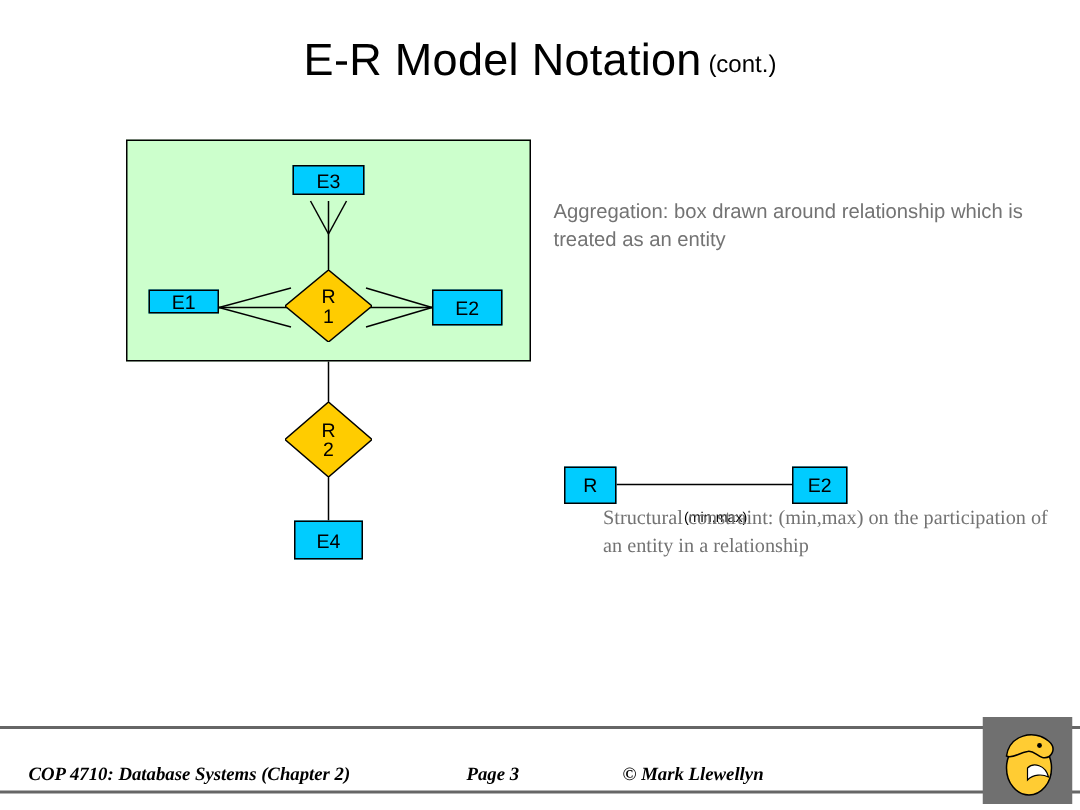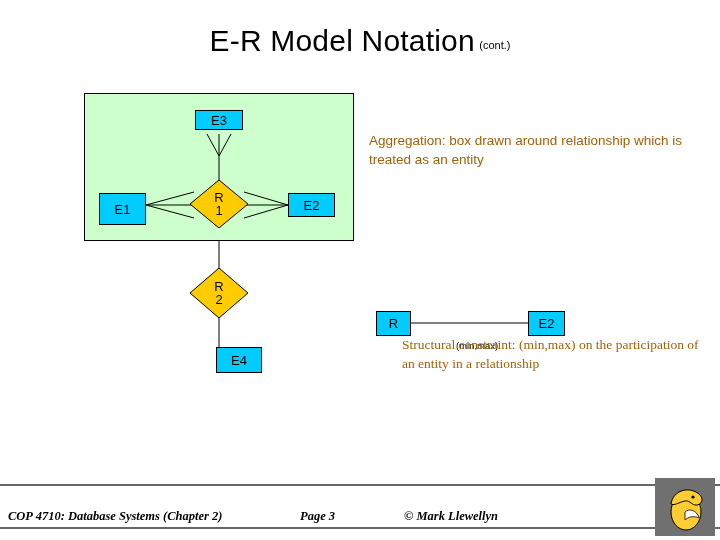--- a/index.html
+++ b/index.html
@@ -29,21 +29,21 @@
     text-align: center;
     color: #000000;
     white-space: nowrap;
   }
   .title .main {
     font-size: 30px;
     letter-spacing: 0.2px;
     margin-top: 45px;
   }
   .title .cont {
-    font-size: 11px;
+    font-size: 16px;
     vertical-align: 2px;
   }
 
   
   .agg-box {
     position: absolute;
     left: 84px;
     top: 93px;
     width: 270px;
     height: 148px;
@@ -87,21 +87,21 @@
   svg.conn {
     position: absolute;
     overflow: visible;
     pointer-events: none;
   }
 
   
   .note {
     position: absolute;
     font-size: 13.5px;
-    color: #a16207;
+    color: #737373;
     line-height: 19px;
   }
   .minmax {
     position: absolute;
     font-size: 9.5px;
     color: #000000;
   }
 
   
   .footer-rule {
@@ -122,20 +122,21 @@
   }
   .footer-text {
     position: absolute;
     top: 509px;
     font-family: "Liberation Serif", serif;
     font-style: italic;
     font-weight: bold;
     font-size: 12.5px;
     color: #000000;
     white-space: nowrap;
+    margin-left: 11px;
   }
   .footer-left { left: 8px; }
   .footer-page { left: 300px; }
   .footer-right { left: 404px; font-style: italic; }
 
   .logo {
     position: absolute;
     left: 655px;
     top: 478px;
     width: 60px;
@@ -172,21 +173,21 @@
 
     <line x1="219" y1="318" x2="219" y2="347" stroke="#000000" stroke-width="1"></line>
 
     <line x1="411" y1="323" x2="528" y2="323" stroke="#000000" stroke-width="1"></line>
   </svg>
 
   <div class="entity" style="left:195px; top:110px; width:48px; height:20px;">
     <span>E3</span>
   </div>
 
-  <div class="entity" style="left:99px; top:193px; width:47px; height:32px;">
+  <div class="entity" style="left:99px; top:193px; width:47px; height:16px;">
     <span>E1</span>
   </div>
 
   <div class="entity" style="left:288px; top:193px; width:47px; height:24px;">
     <span>E2</span>
   </div>
 
   <div class="diamond-wrap" style="left:190px; top:180px; width:58px; height:48px;">
     <svg class="dia" viewBox="0 0 58 48" preserveAspectRatio="none">
       <polygon points="29,0 58,24 29,48 0,24" fill="#ffcc00" stroke="#000000" stroke-width="1"></polygon>
@@ -200,21 +201,21 @@
   <div class="diamond-wrap" style="left:190px; top:268px; width:58px; height:50px;">
     <svg class="dia" viewBox="0 0 58 50" preserveAspectRatio="none">
       <polygon points="29,0 58,25 29,50 0,25" fill="#ffcc00" stroke="#000000" stroke-width="1"></polygon>
     </svg>
     <span class="lbl">
       <span>R</span><br>
       <span>2</span>
     </span>
   </div>
 
-  <div class="entity" style="left:196px; top:347px; width:46px; height:26px;margin-left:20px;">
+  <div class="entity" style="left:196px; top:347px; width:46px; height:26px;">
     <span>E4</span>
   </div>
 
   <div class="note" style="left:369px; top:131px; width:330px;">Aggregation: box drawn around relationship which is treated as an entity</div>
 
   <div class="entity" style="left:376px; top:311px; width:35px; height:25px;">
     <span>R</span>
   </div>
 
   <div class="minmax" style="left:456px; top:308px;margin-top:32px;">(min,max)</div>

